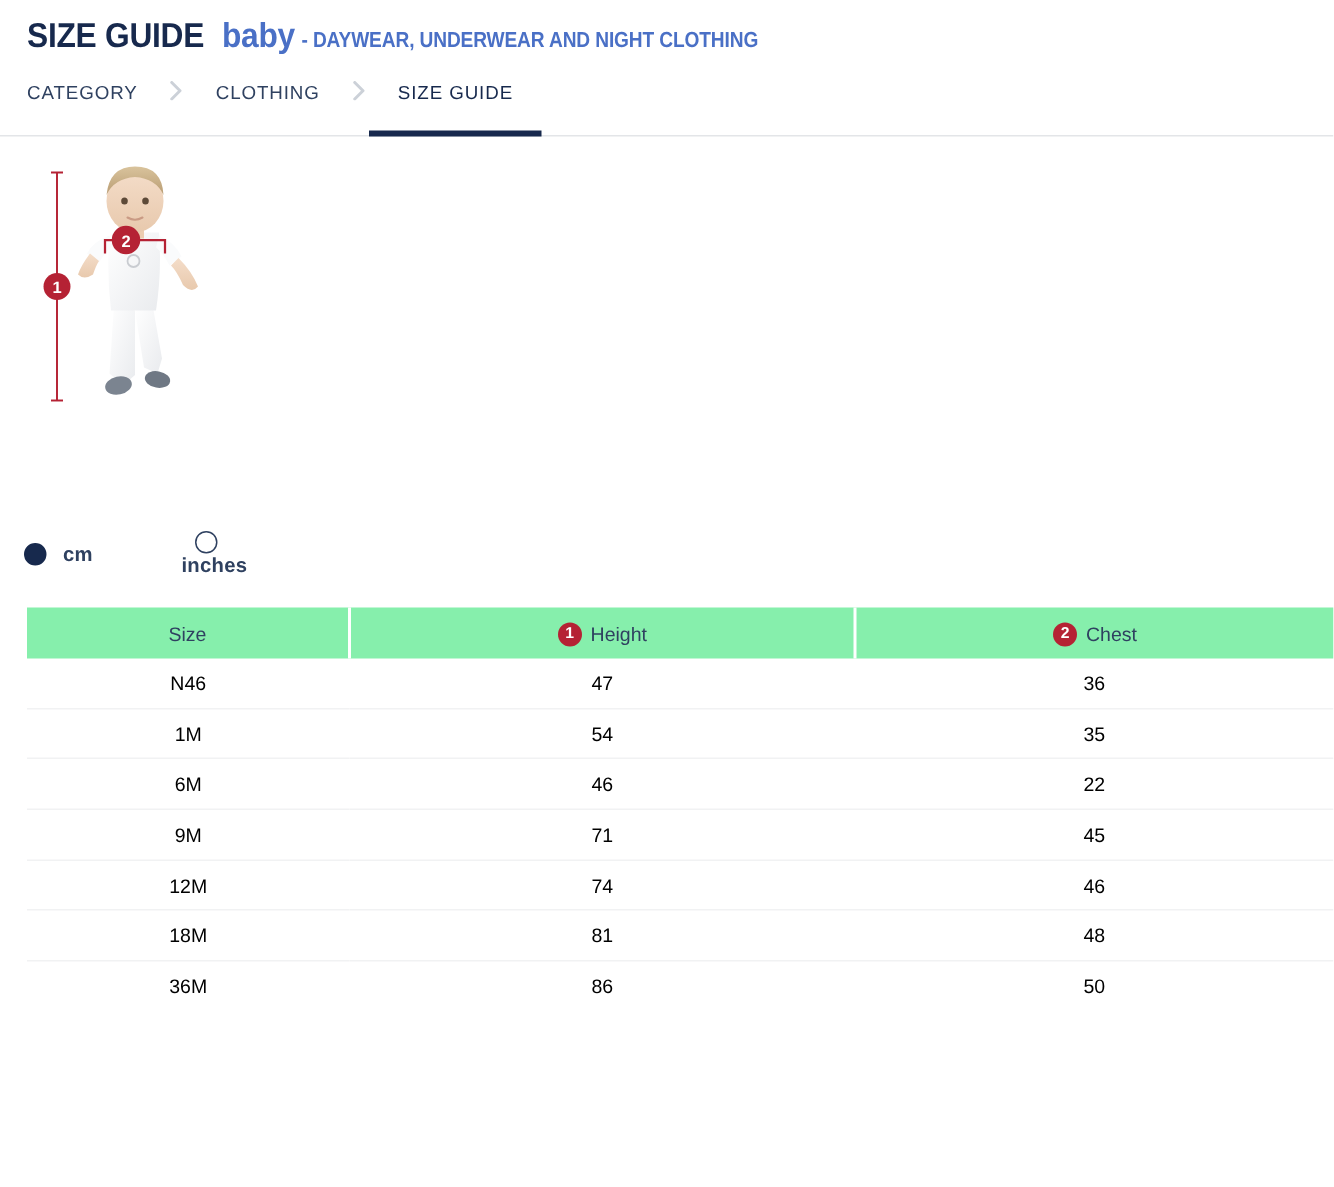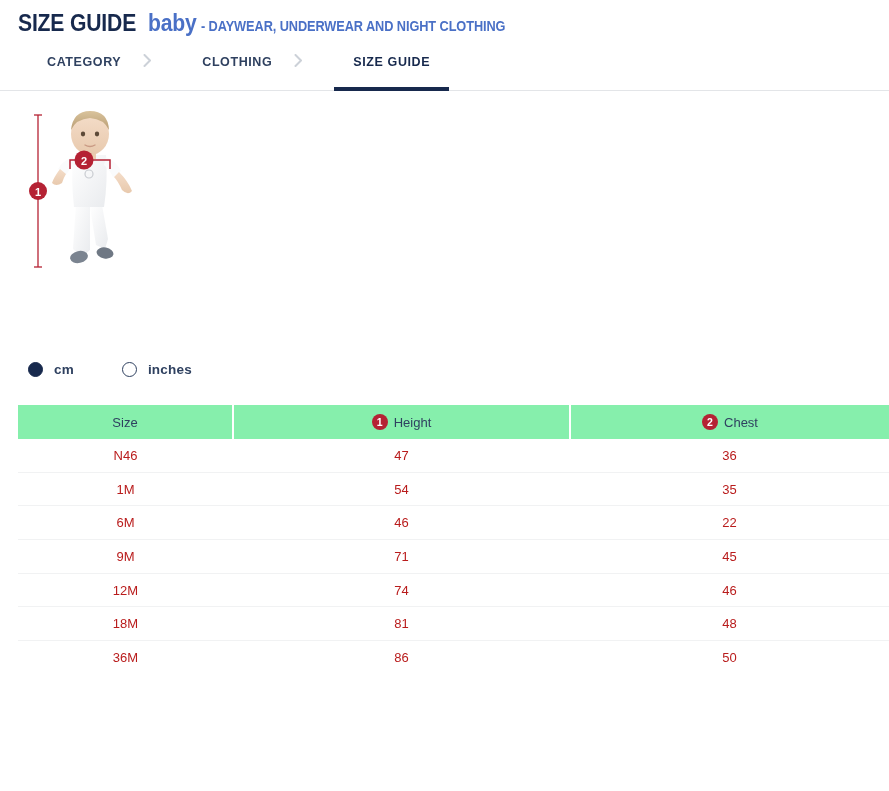--- a/index.html
+++ b/index.html
@@ -58,28 +58,27 @@
     margin-top: 14px;
     height: 40px;
     border-bottom: 1px solid #e3e5e8;
     display: flex;
     align-items: flex-start;
     padding-left: 18px;
     box-sizing: border-box;
   }
   .crumb {
     font-size: 12.5px;
-    font-weight: bold;
+    font-weight: normal;
     color: #2f4160;
     letter-spacing: 0.6px;
     padding: 4px 0 0 0;
     position: relative;
     height: 39px;
     box-sizing: border-box;
-    margin-left: 29px;
   }
   .crumb.active {
     color: #17294d;
   }
   .crumb.active::after {
     content: "";
     position: absolute;
     left: -19px;
     right: -19px;
     bottom: -1px;
@@ -107,30 +106,30 @@
     top: 0;
     width: 160px;
     height: 160px;
   }
   .figure-wrap svg { display: block; }
 
   
   .units-row {
     display: flex;
     align-items: center;
-    padding-left: 28px;
+    padding-left: 16px;
     margin-top: 0;
     height: 24px;
   }
   .unit-option {
     display: flex;
     align-items: center;
     cursor: pointer;
   }
-  .unit-option + .unit-option { margin-left: 48px; }
+  .unit-option + .unit-option { margin-left: 48px; flex-direction: column; }
   .radio {
     width: 15px;
     height: 15px;
     border-radius: 50%;
     box-sizing: border-box;
     flex: none;
   }
   .radio.on {
     background: #17294d;
     border: 1px solid #17294d;
@@ -161,21 +160,21 @@
     color: #2f4160;
     height: 34px;
     padding: 0;
     text-align: center;
     border-right: 2px solid #ffffff;
     vertical-align: middle;
   }
   .size-table th:last-child { border-right: none; }
   .size-table td {
     font-size: 13px;
-    color: #b91c1c;
+    color: #000000;
     height: 32.7px;
     padding: 0;
     text-align: center;
     border-bottom: 1px solid #f1f2f3;
     vertical-align: middle;
   }
   .size-table tbody tr:last-child td { border-bottom: none; }
   .col-size { width: 215px; }
   .col-height { width: 337px; }
   .col-chest { width: 319px; }

